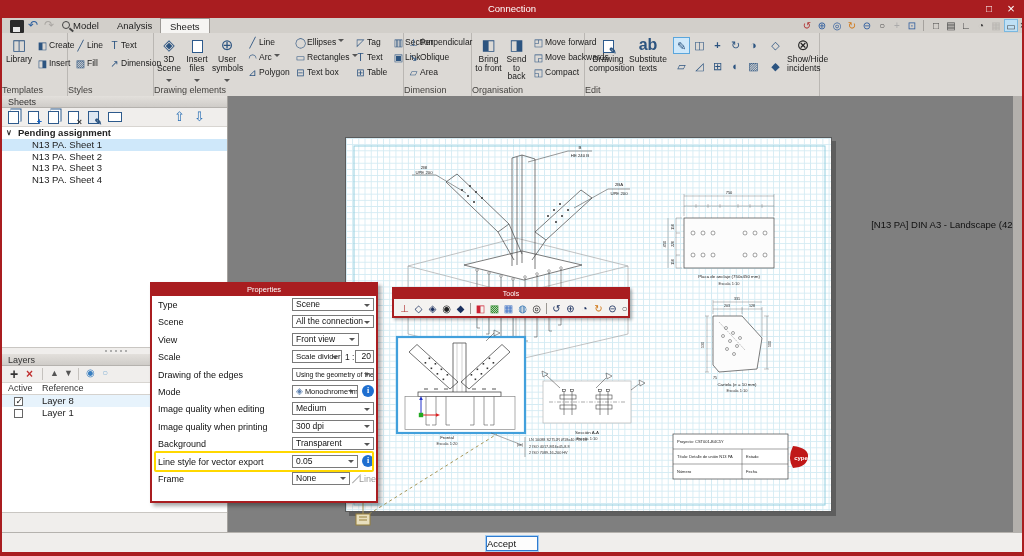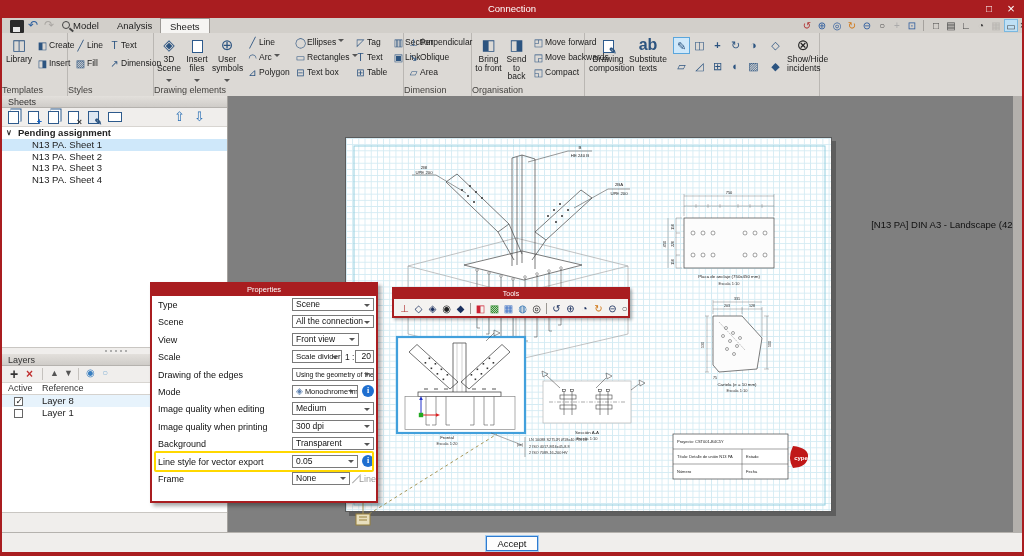--- a/index.html
+++ b/index.html
@@ -80,21 +80,21 @@
   .pfield{position:absolute;top:2px;height:13px;border:1px solid #7a7a7a;background:#fff;font-size:8.5px;line-height:11px;padding-left:3px;color:#111;white-space:nowrap;overflow:hidden}
   .pfield::after{content:"";position:absolute;right:3px;top:4.5px;border:3px solid transparent;border-top-color:#555}
   .pfield.noarrow::after{display:none}
   .infoic{position:absolute;top:2.5px;width:12px;height:12px;border-radius:50%;background:#1f6fd0;color:#fff;font-size:8px;font-weight:bold;text-align:center;line-height:12px;font-family:"Liberation Serif",serif}
   .hlyellow{position:absolute;left:2px;width:220px;height:21px;border:2px solid #ffd800;border-radius:2px;pointer-events:none}
   .graylabel{position:absolute;top:4px;font-size:9px;color:#9a9a9a}
   .slashic{position:absolute;top:4px;width:9px;height:9px}
   .slashic::before{content:"";position:absolute;left:4px;top:-1px;width:1.2px;height:12px;background:#aaa;transform:rotate(45deg)}
   
   .statusbar{position:absolute;left:2px;top:532px;width:1020px;height:21px;background:#f0eeec;border-top:1px solid #b5b2ae;z-index:20}
-  .acceptbtn{position:absolute;left:50%;top:3px;transform:translateX(-50%);width:52px;height:15px;background:#fdfdfd;border:1px solid #2f7bd0;box-shadow:0 0 0 1px #a6cdf0;font-size:9.5px;text-align:center;line-height:13px;color:#111}
+  .acceptbtn{position:absolute;left:50%;top:3px;transform:translateX(-50%);width:52px;height:15px;background:#fdfdfd;border:1px solid #2f7bd0;box-shadow:0 0 0 1px #a6cdf0;font-size:9.5px;line-height:13px;color:#111}
   .cube{display:inline-block;color:#5a7fae;font-size:9px;margin-right:2px}
   svg text{font-family:"Liberation Sans",sans-serif}
 </style>
 </head>
 <body>
 
 <div class="titlebar">
   <span class="title">Connection</span>
   <span class="win-ctl max" style="right:24px"></span>
   <span class="win-ctl close" style="right:2px"></span>
@@ -221,20 +221,21 @@
     <span class="gcell" style="left:124px;top:25px">⊞</span>
     <span class="gcell" style="left:142px;top:25px">◐</span>
     <span class="gcell" style="left:160px;top:25px">▨</span>
     <span class="gcell" style="left:182px;top:4px">◇</span>
     <span class="gcell" style="left:182px;top:25px">◆</span>
     <div class="bigbtn" style="left:202px;width:32px">
       <span class="bicon" style="color:#222">⊗</span>
       <span class="blabel">Show/Hide
 incidents</span>
       </div>
+    <div class="glabel">Edit</div>
   </div>
 </div>
 
 <div class="leftpanel">
   <div class="phdr">Sheets</div>
   <div class="ptools">
     <span class="pgic dbl" style="position:absolute;left:6px;top:3px"></span>
     <span class="pgic" style="position:absolute;left:26px;top:3px">
         <span class="ov" style="color:#1464c8">+</span>
       </span>

